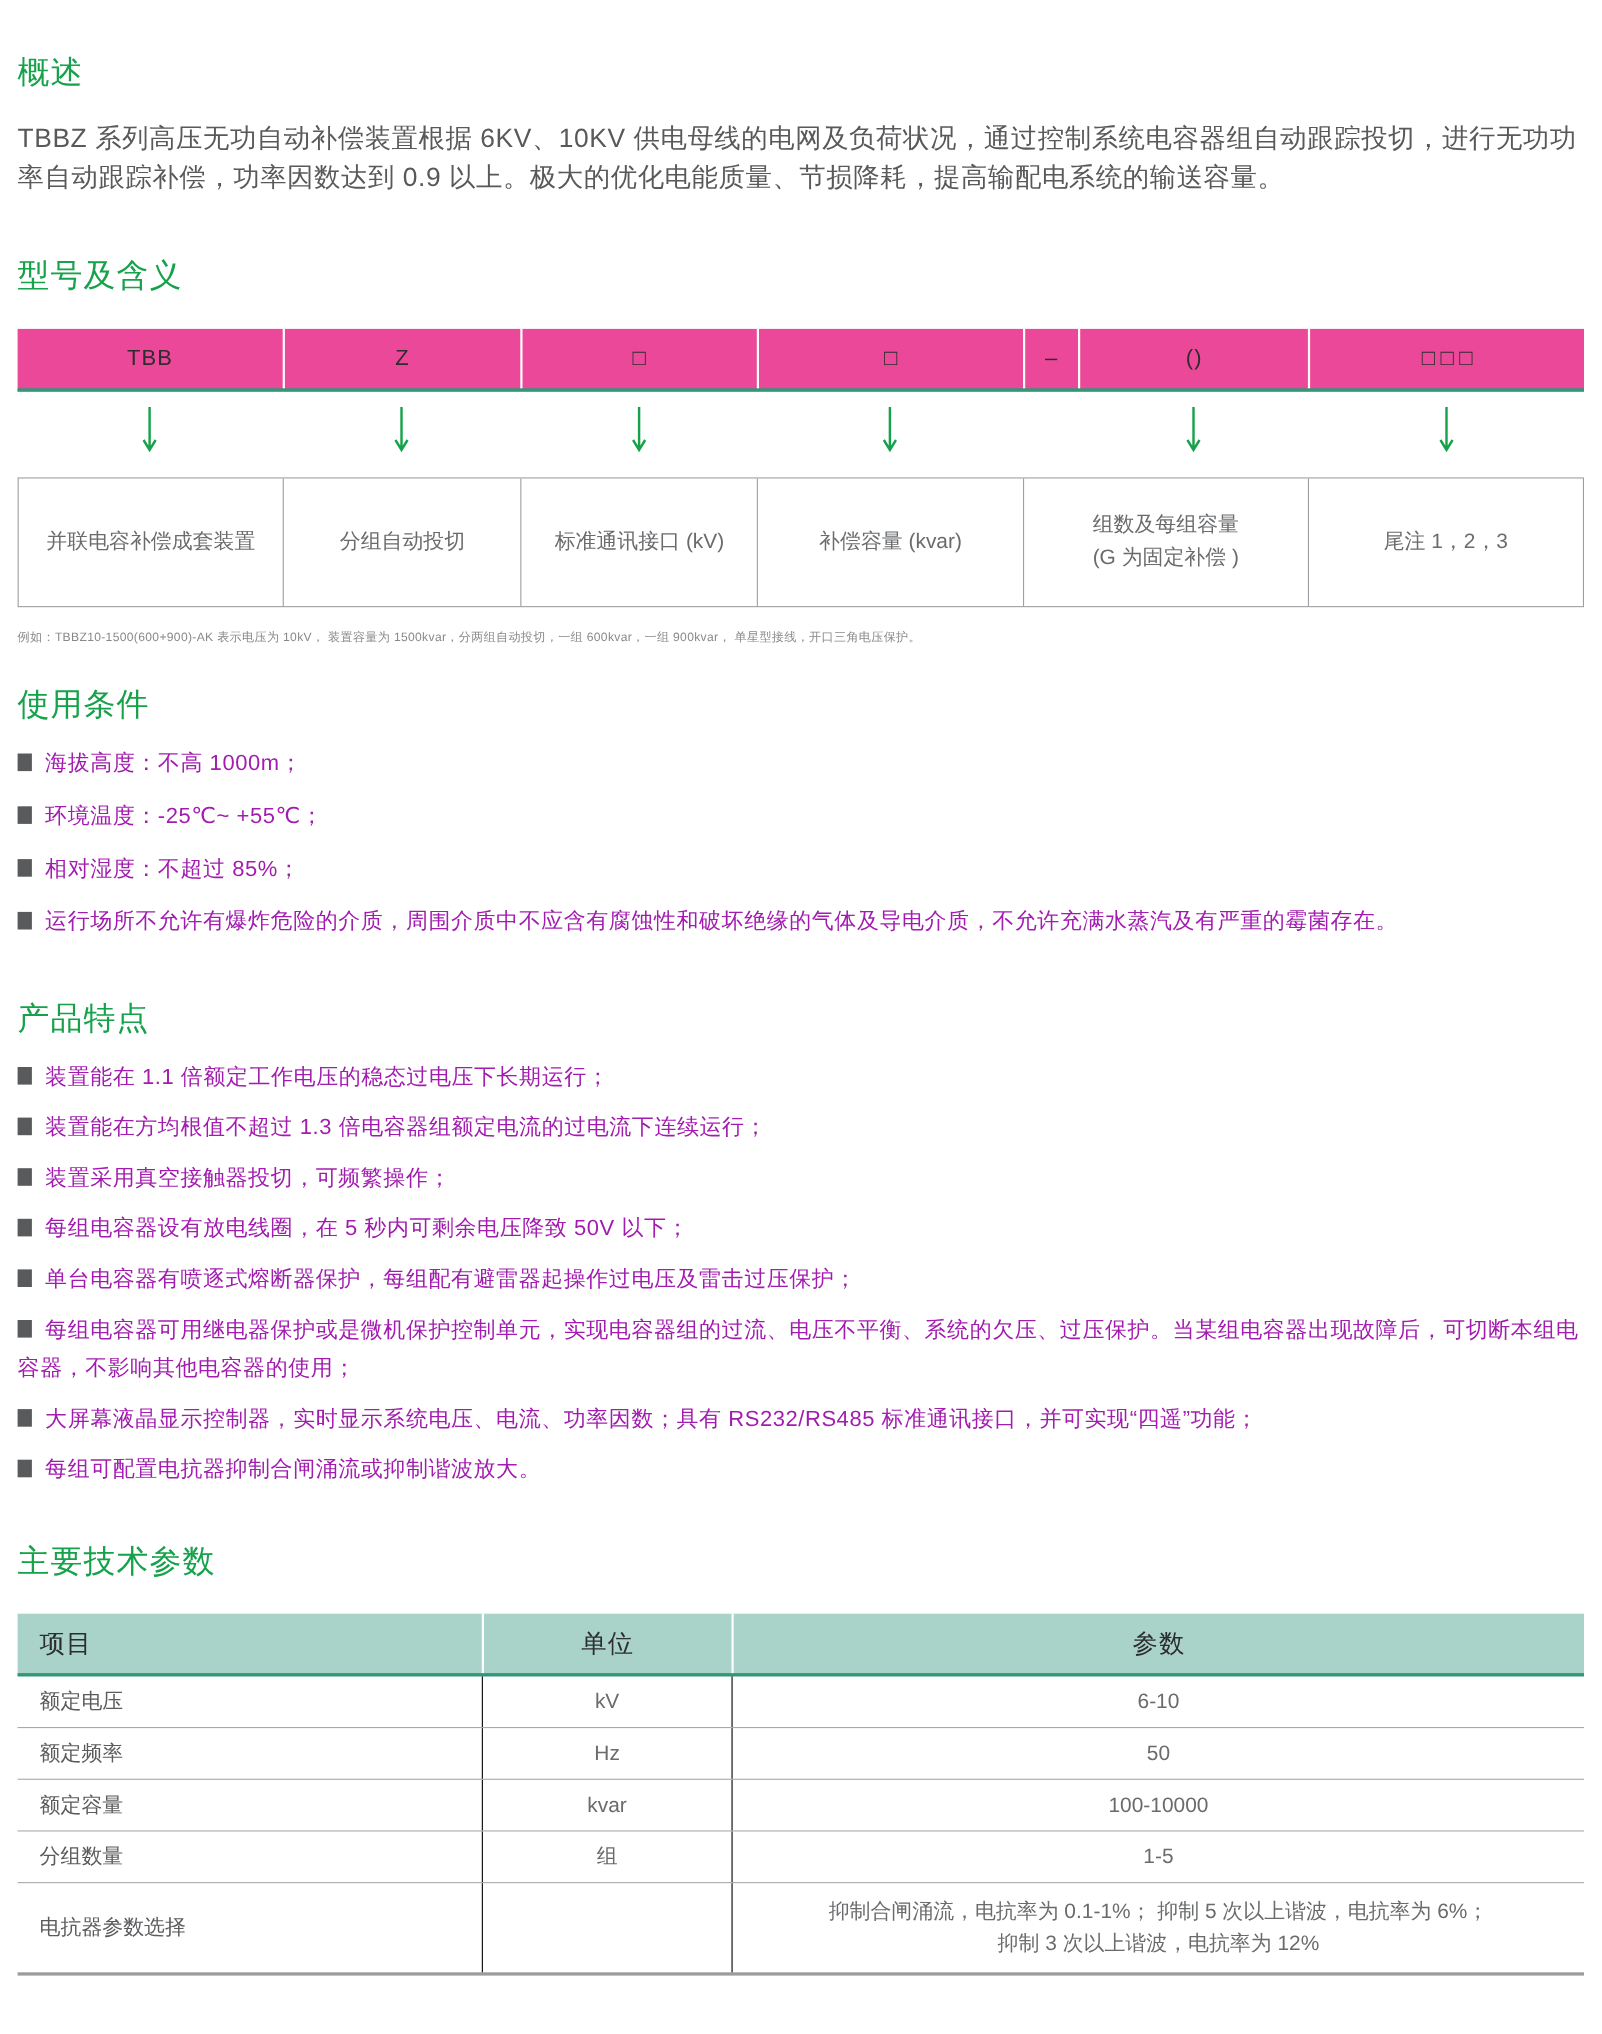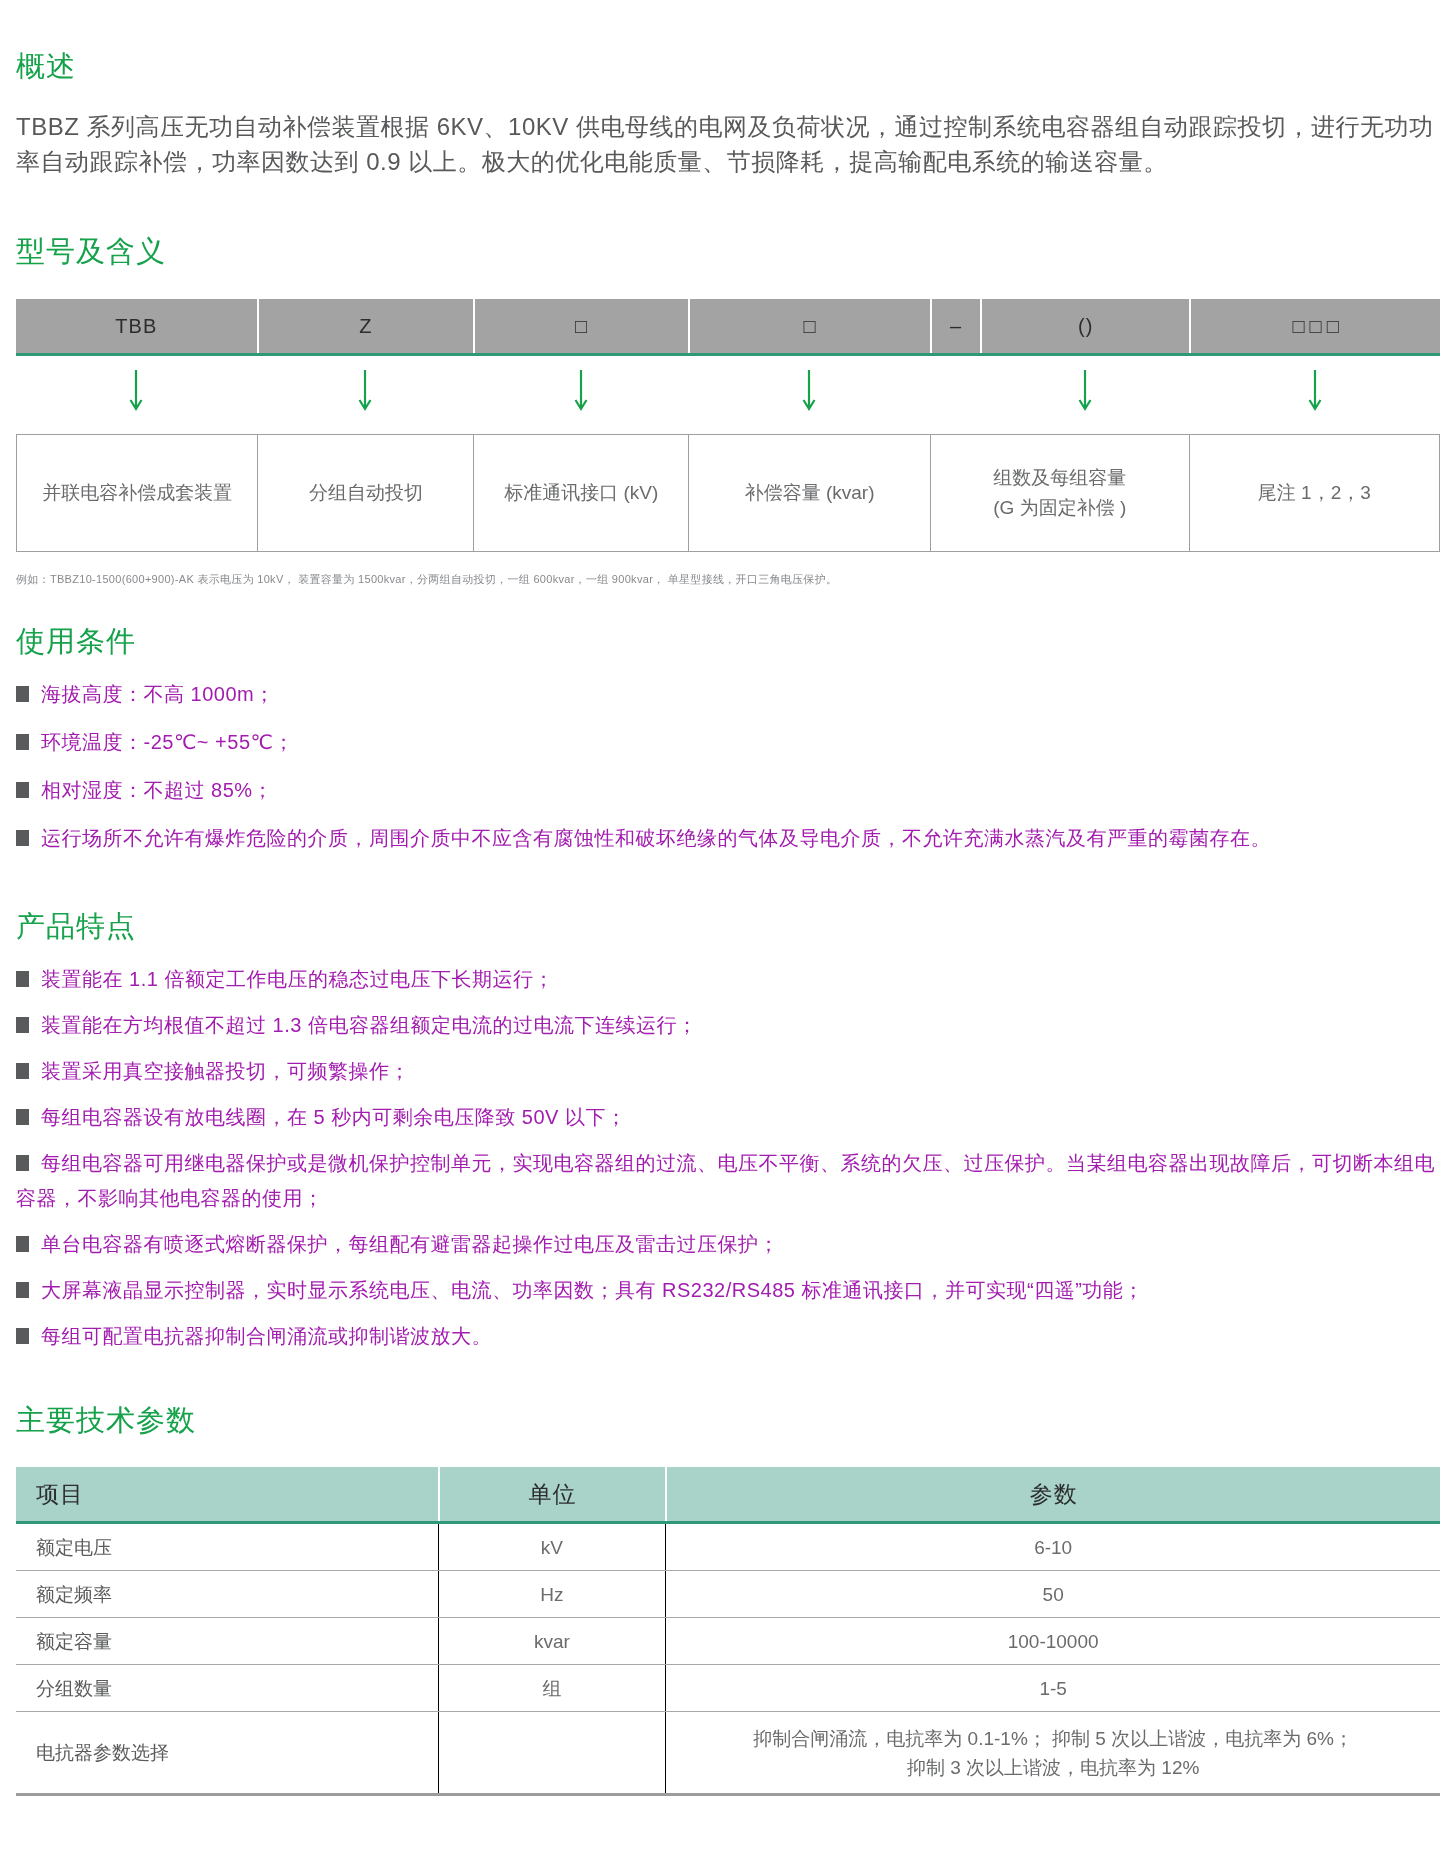--- a/index.html
+++ b/index.html
@@ -28,21 +28,21 @@
     letter-spacing:0.5px;
     color:#58595b;
   }
 
   
   .model-section { margin-top:58px; }
   .code-row {
     margin-top:33px;
     display:grid;
     grid-template-columns:16.9% 15.2% 15.1% 17% 3.5% 14.7% 17.6%;
-    background:#a3a3a3;
+    background:#ec4899;
     height:57px;
     border-bottom:3px solid #2e9877;
   }
   .code-cell {
     display:flex; align-items:center; justify-content:center;
     font-size:20px; color:#2c2d2e; letter-spacing:1px;
   }
   .code-cell + .code-cell { border-left:2px solid #ffffff; }
   .code-cell.boxes { letter-spacing:5px; text-indent:5px; }
 
@@ -222,22 +222,22 @@
     </ul>
   </section>
 
   <section class="feat-section">
     <h2 class="sec-h">产品特点</h2>
     <ul class="bullets">
       <li><span class="sq"></span><span>装置能在 1.1 倍额定工作电压的稳态过电压下长期运行；</span></li>
       <li><span class="sq"></span><span>装置能在方均根值不超过 1.3 倍电容器组额定电流的过电流下连续运行；</span></li>
       <li><span class="sq"></span><span>装置采用真空接触器投切，可频繁操作；</span></li>
       <li><span class="sq"></span><span>每组电容器设有放电线圈，在 5 秒内可剩余电压降致 50V 以下；</span></li>
+      <li><span class="sq"></span><span>单台电容器有喷逐式熔断器保护，每组配有避雷器起操作过电压及雷击过压保护；</span></li>
       <li><span class="sq"></span><span>每组电容器可用继电器保护或是微机保护控制单元，实现电容器组的过流、电压不平衡、系统的欠压、过压保护。当某组电容器出现故障后，可切断本组电容器，不影响其他电容器的使用；</span></li>
-      <li><span class="sq"></span><span>单台电容器有喷逐式熔断器保护，每组配有避雷器起操作过电压及雷击过压保护；</span></li>
       <li><span class="sq"></span><span>大屏幕液晶显示控制器，实时显示系统电压、电流、功率因数；具有 RS232/RS485 标准通讯接口，并可实现“四遥”功能；</span></li>
       <li><span class="sq"></span><span>每组可配置电抗器抑制合闸涌流或抑制谐波放大。</span></li>
     </ul>
   </section>
 
   <section class="param-section">
     <h2 class="sec-h">主要技术参数</h2>
 
     <div class="param-table">
       <div class="param-header">

